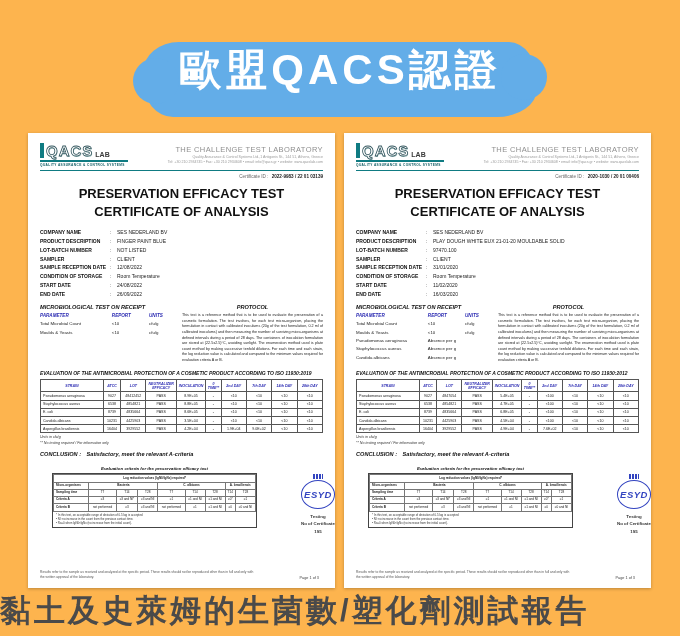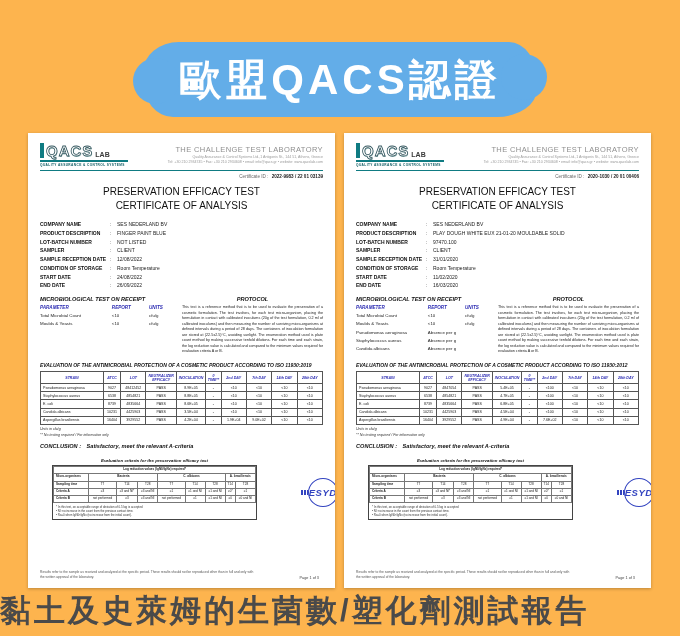--- a/index.html
+++ b/index.html
@@ -6,21 +6,21 @@
   body{
     width:680px;height:636px;position:relative;overflow:hidden;
     background:#FDB44E;
     font-family:"Liberation Sans",sans-serif;
   }
   
   .banner{
     position:absolute;top:42px;left:50%;transform:translateX(-50%);
     width:394px;height:75px;background:#63ADE8;
     border-radius:36px 28px 40px 30px / 30px 38px 28px 36px;
-    display:flex;align-items:center;justify-content:center;z-index:2;
+    display:flex;align-items:flex-start;justify-content:center;z-index:2;
   }
   .banner::before,.banner::after{
     content:"";position:absolute;background:#63ADE8;border-radius:50%;z-index:-1;
   }
   .banner::before{width:46px;height:46px;left:-10px;top:16px;}
   .banner::after{width:46px;height:46px;right:-10px;top:12px;}
   .banner-text{color:#ffffff;font-size:42px;font-weight:bold;letter-spacing:4px;}
   
   .caption{
     position:absolute;bottom:4px;left:0;right:0;
@@ -45,21 +45,21 @@
   .logo-lab{font-size:7px;font-weight:bold;color:#3a3a3a;margin-left:2px;}
   .logo-line{height:2px;background:#0F7B82;margin:1.5px 0 1px;width:88px;}
   .logo-tag{font-size:3.2px;font-weight:bold;color:#0d5a62;letter-spacing:0.4px;}
   .lab-info{text-align:right;padding-top:2px;}
   .lab-name{font-size:7.5px;color:#8f8f8f;letter-spacing:0.4px;}
   .lab-addr{font-size:3.6px;color:#9a9a9a;margin-top:1.2px;}
   .header-rule{height:1.5px;background:#0F7B82;margin-top:3px;}
   .cert-id-row{text-align:right;font-size:4.6px;color:#666;margin:3px 0 6px;}
   .cert-id{color:#222;font-weight:bold;margin-left:2px;}
   
-  .doc-title{text-align:center;font-size:10px;font-weight:normal;color:#111;line-height:1.4;}
+  .doc-title{text-align:center;font-size:13px;font-weight:bold;color:#111;line-height:1.4;}
   
   .fields{margin-top:7px;}
   .field-row{display:flex;font-size:5px;line-height:1.75;}
   .f-label{width:70px;font-weight:bold;color:#111;flex:none;}
   .f-colon{width:7px;flex:none;}
   .f-value{color:#222;}
   
   .mid{display:flex;margin-top:6px;gap:9px;}
   .micro{width:47%;flex:none;}
   .sec-title{font-size:5.6px;font-weight:bold;font-style:italic;color:#111;margin-bottom:3px;}
@@ -92,21 +92,21 @@
   .crit-caption{text-align:center;font-size:4.4px;font-weight:bold;font-style:italic;color:#111;margin-bottom:2px;}
   .crit-box{border:1px solid #444;padding:0 0 2px;}
   .crit-table{width:100%;border-collapse:collapse;}
   .crit-table td{border:0.5px solid #777;font-size:3.1px;padding:1.2px 1px;text-align:center;color:#222;line-height:1.25;}
   .crit-top{font-weight:bold;}
   .crit-lbl{text-align:left !important;font-weight:bold;padding-left:2px !important;}
   .crit-group td{font-weight:bold;}
   .crit-notes{padding:1.5px 3px 0;}
   .crit-note{font-size:2.9px;color:#333;line-height:1.4;}
   
-  .esyd-col{flex:1;display:flex;flex-direction:row;align-items:center;padding-top:8px;padding-left:44px;}
+  .esyd-col{flex:1;display:flex;flex-direction:column;align-items:center;padding-top:8px;padding-left:44px;}
   .esyd-crown{
     width:10px;height:5px;margin-bottom:1px;
     background:repeating-linear-gradient(90deg,#3344C0 0 2px,#fff 2px 3px);
   }
   .esyd-circle{
     width:32px;height:27px;border:1.6px solid #3344C0;border-radius:50%;
     display:flex;align-items:center;justify-content:center;background:#fff;
   }
   .esyd-word{color:#3344C0;font-weight:bold;font-style:italic;font-size:9.5px;letter-spacing:0.5px;}
   .esyd-cap{font-size:4.4px;font-weight:bold;color:#333;text-align:center;margin-top:4px;line-height:1.6;}

